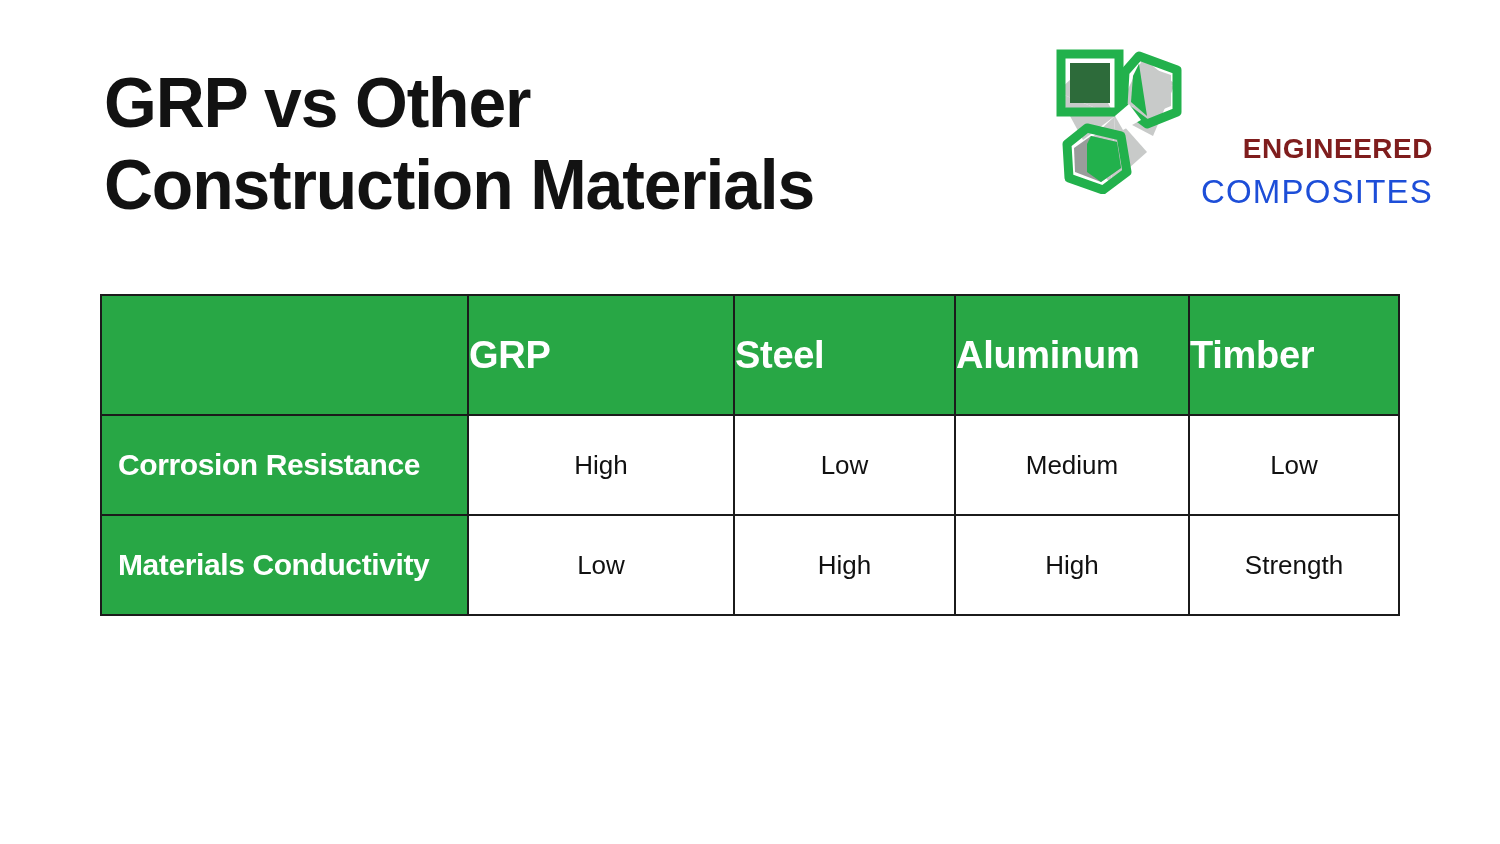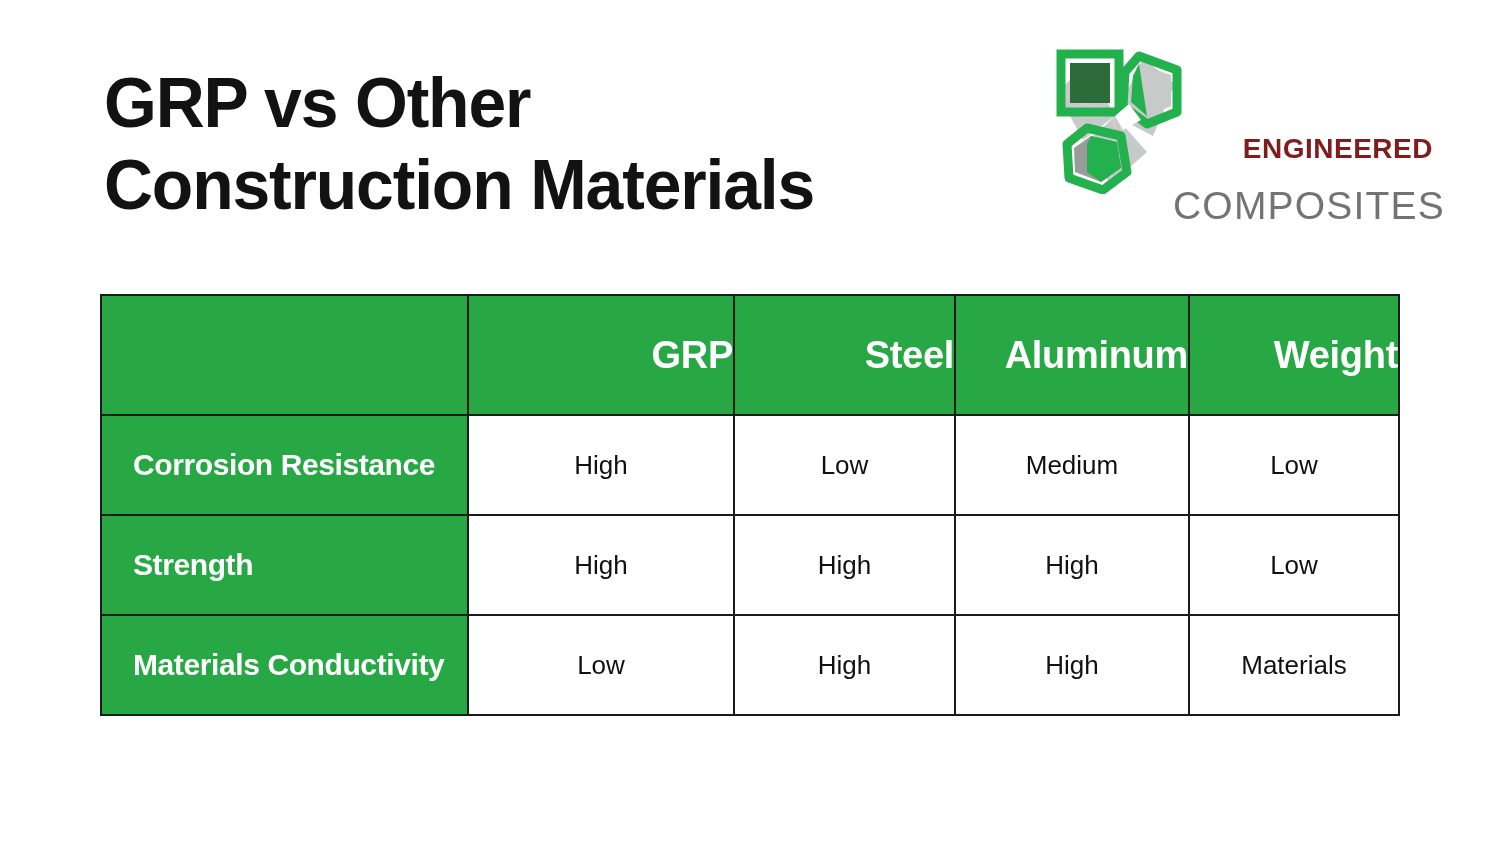--- a/index.html
+++ b/index.html
@@ -71,26 +71,25 @@
     font-size: 28px;
     line-height: 42px;
     letter-spacing: 0.5px;
     color: #7f1d1d;
     white-space: nowrap;
   }
   .logo-word-2 {
     display: block;
     font-family: "Liberation Sans", sans-serif;
     font-weight: normal;
-    font-size: 39px;
+    font-size: 33px;
     line-height: 44px;
     letter-spacing: 1.2px;
-    color: #737373;
-    white-space: nowrap;
-    margin-top: 14px;
+    color: #1d4ed8;
+    white-space: nowrap;
   }
 
   
   .comparison-table {
     position: absolute;
     left: 100px;
     top: 294px;
     width: 1298px;
     border-collapse: collapse;
     table-layout: fixed;
@@ -108,38 +107,38 @@
   col.c-alum   { width: 234px; }
   col.c-timber { width: 210px; }
 
   thead th {
     height: 118px;
     background: #28a745;
     color: #ffffff;
     font-weight: bold;
     font-size: 38px;
     letter-spacing: -0.3px;
-    text-align: right;
+    text-align: left;
     vertical-align: middle;
   }
   thead th.corner-cell {
     background: #28a745;
   }
 
   tbody tr { height: 100px; }
 
   td.row-label {
     background: #28a745;
     color: #ffffff;
     font-weight: bold;
     font-size: 30px;
     letter-spacing: -0.4px;
     text-align: left;
     vertical-align: middle;
-    padding-left: 31px;
+    padding-left: 16px;
     white-space: nowrap;
   }
   td.data-cell {
     background: #ffffff;
     color: #111111;
     font-weight: normal;
     font-size: 26px;
     text-align: center;
     vertical-align: middle;
   }
@@ -192,41 +191,34 @@
         <col class="c-steel">
         <col class="c-alum">
         <col class="c-timber">
     </colgroup>
     <thead>
       <tr>
         <th class="corner-cell"></th>
         <th>GRP</th>
         <th>Steel</th>
         <th>Aluminum</th>
-        <th>Weight</th>
+        <th>Timber</th>
       </tr>
     </thead>
     <tbody>
       <tr>
         <td class="row-label">Corrosion Resistance</td>
         <td class="data-cell">High</td>
         <td class="data-cell">Low</td>
         <td class="data-cell">Medium</td>
         <td class="data-cell">Low</td>
       </tr>
       <tr>
-        <td class="row-label">Strength</td>
-        <td class="data-cell">High</td>
-        <td class="data-cell">High</td>
-        <td class="data-cell">High</td>
-        <td class="data-cell">Low</td>
-      </tr>
-      <tr>
         <td class="row-label">Materials Conductivity</td>
         <td class="data-cell">Low</td>
         <td class="data-cell">High</td>
         <td class="data-cell">High</td>
-        <td class="data-cell">Materials</td>
+        <td class="data-cell">Strength</td>
       </tr>
     </tbody>
   </table>
 
 </div>
 
 </body></html>

